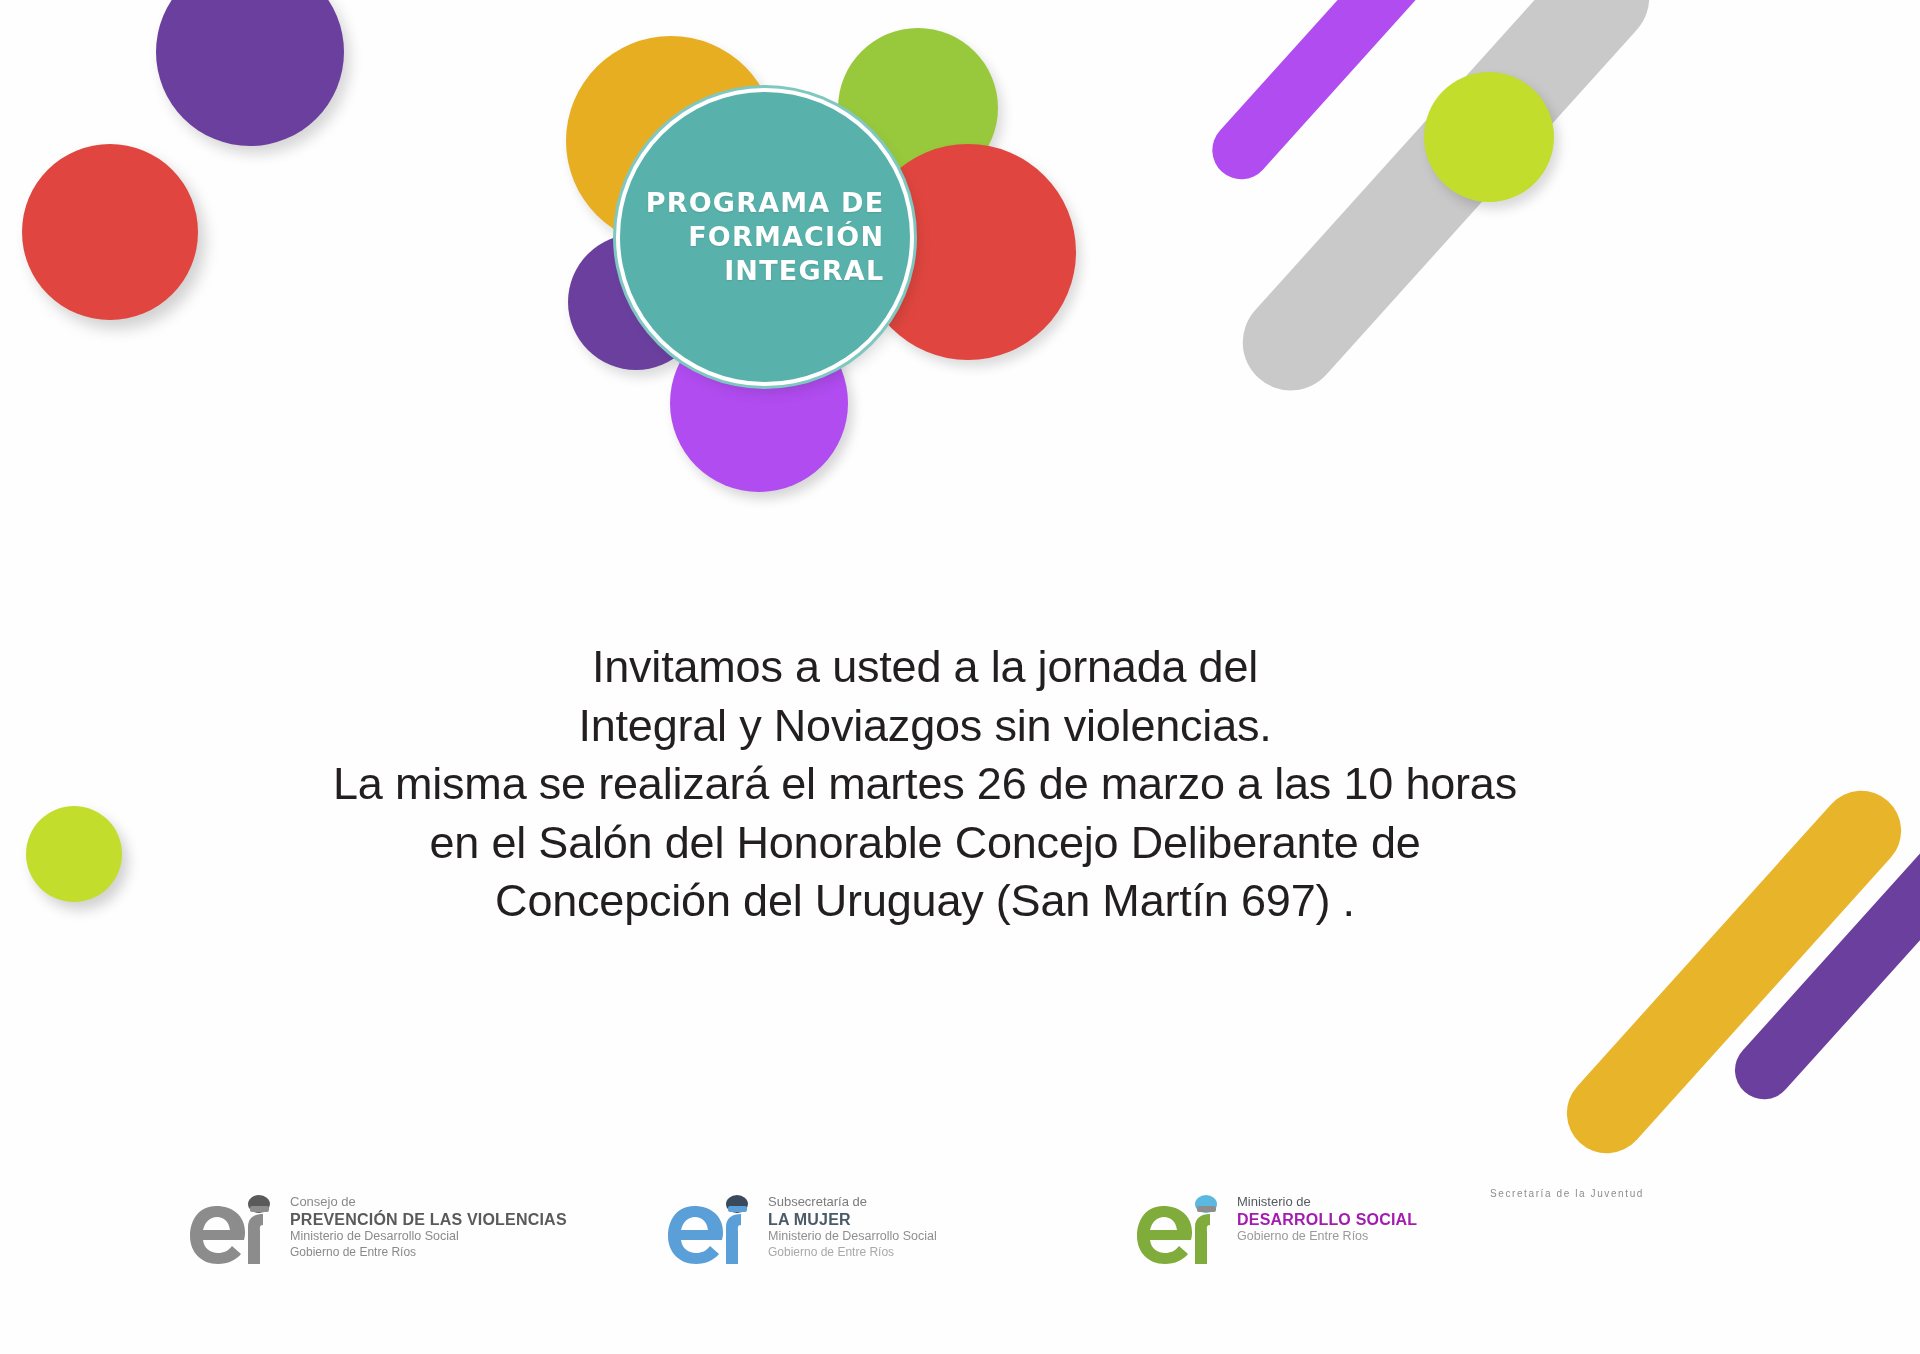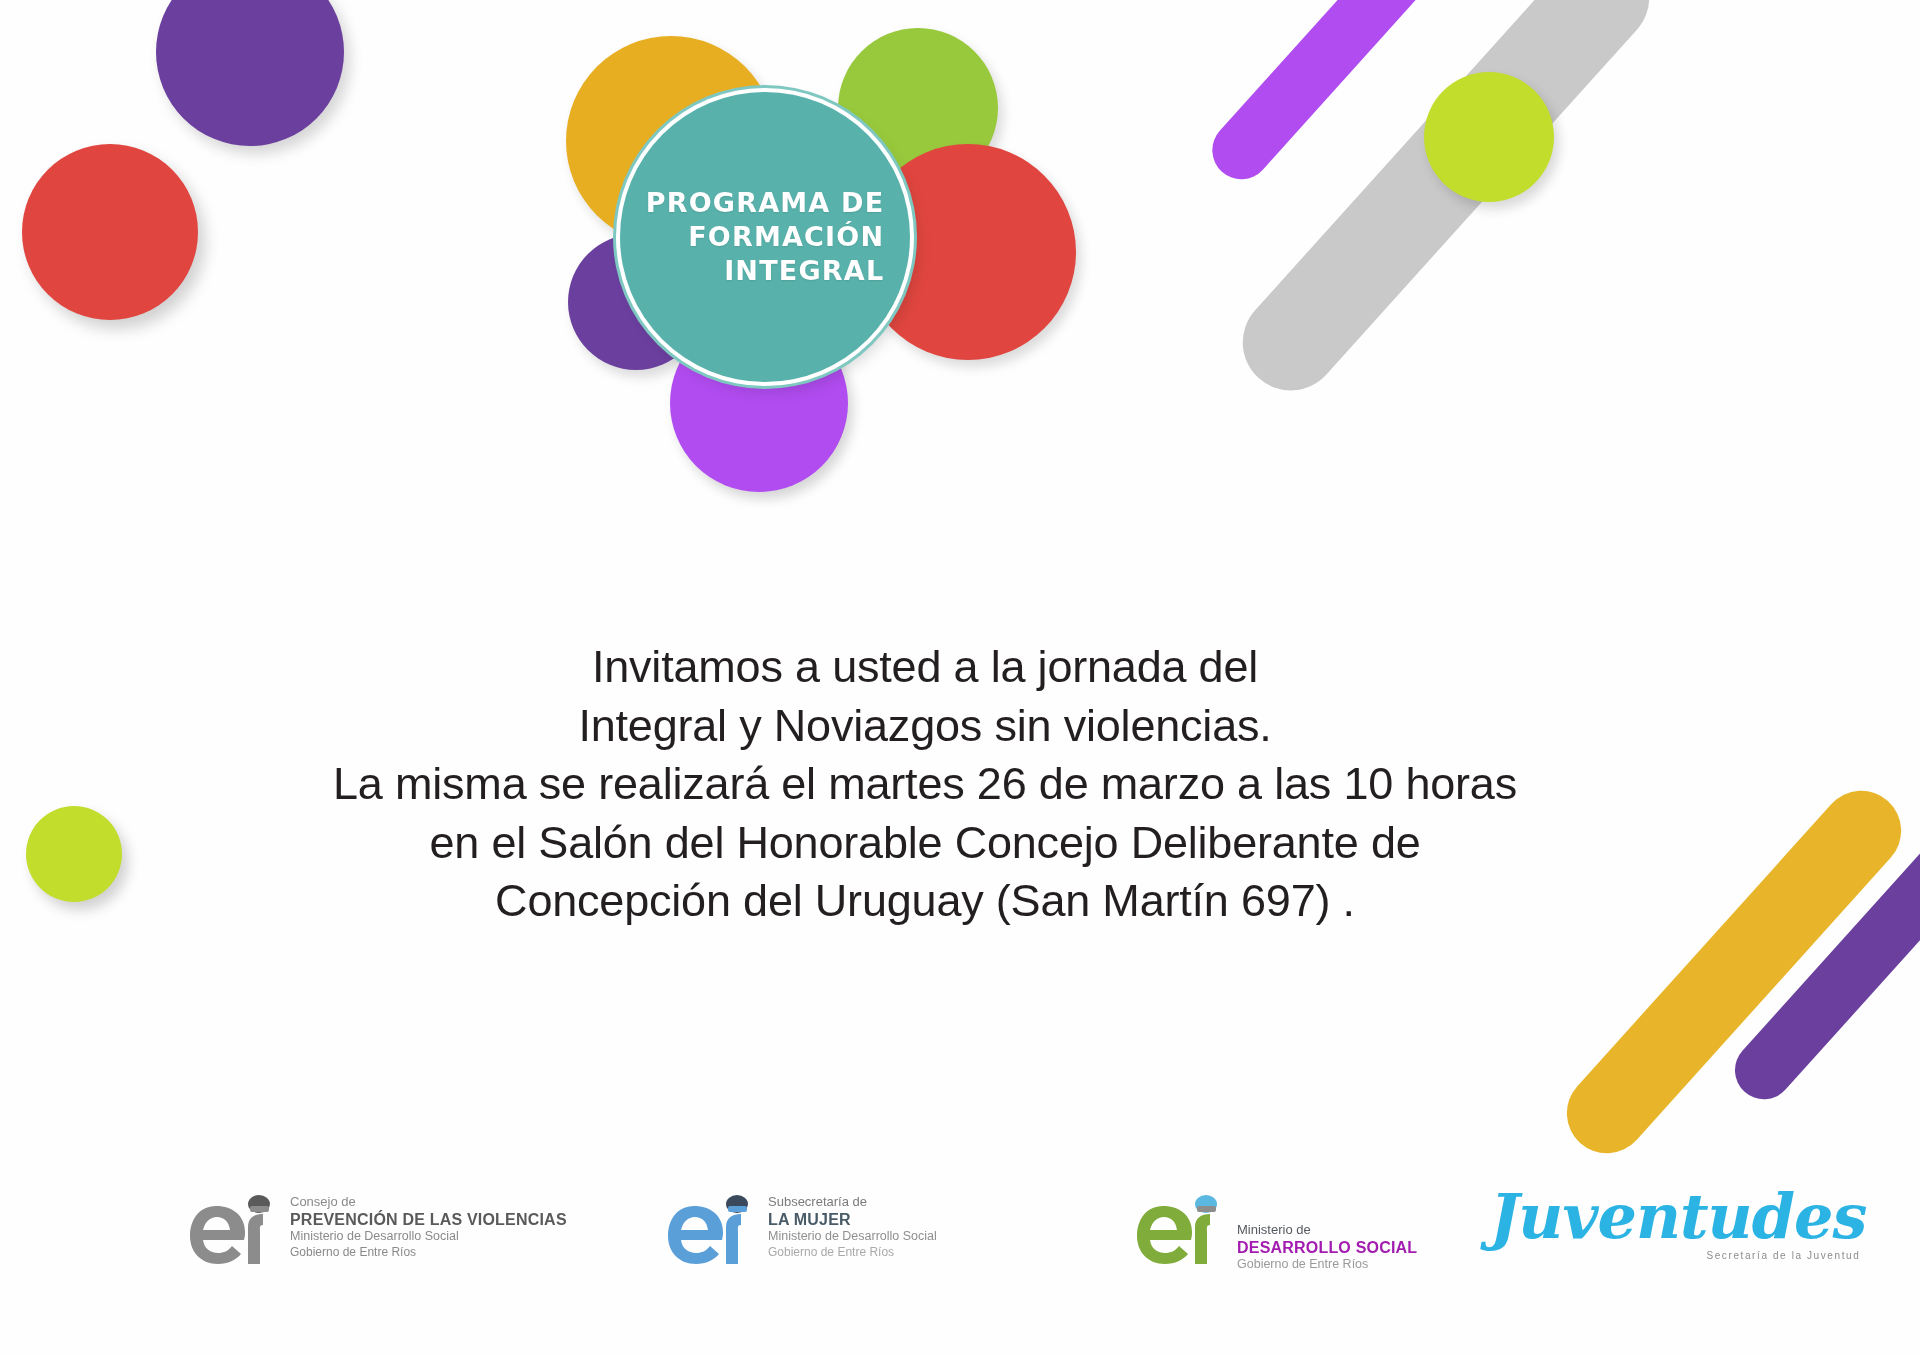--- a/index.html
+++ b/index.html
@@ -166,21 +166,21 @@
 
   
   #logo-mujer { left: 664px; top: 14px; }
   #logo-mujer .lt1 { color: #7b7b7b; }
   #logo-mujer .lt2 { color: #4a5b68; }
   #logo-mujer .lt3 { color: #8f8f8f; }
   #logo-mujer .lt4 { color: #a9a9a9; }
 
   
   #logo-ministerio { left: 1133px; top: 14px; }
-  #logo-ministerio .lt1 { color: #555a60; margin-top: 28px; }
+  #logo-ministerio .lt1 { color: #555a60; }
   #logo-ministerio .lt2 { color: #a21caf; }
   #logo-ministerio .lt3 { color: #9a9a9a; }
 
   
   #logo-juventudes { left: 1490px; top: 6px; display: block; }
   .juv-word {
     font-family: "DejaVu Serif", serif;
     font-style: italic;
     font-weight: bold;
     font-size: 62px;
@@ -280,17 +280,16 @@
       </svg>
     </span>
     <span class="logo-text">
       <div class="lt1">Ministerio de</div>
       <div class="lt2">DESARROLLO SOCIAL</div>
       <div class="lt3">Gobierno de Entre Ríos</div>
     </span>
   </div>
 
   <div class="logo" id="logo-juventudes">
-    <div class="juv-word">Juventudes</div>
     <div class="juv-sub">Secretaría de la Juventud</div>
   </div>
 
 </div>
 
 </body></html>

